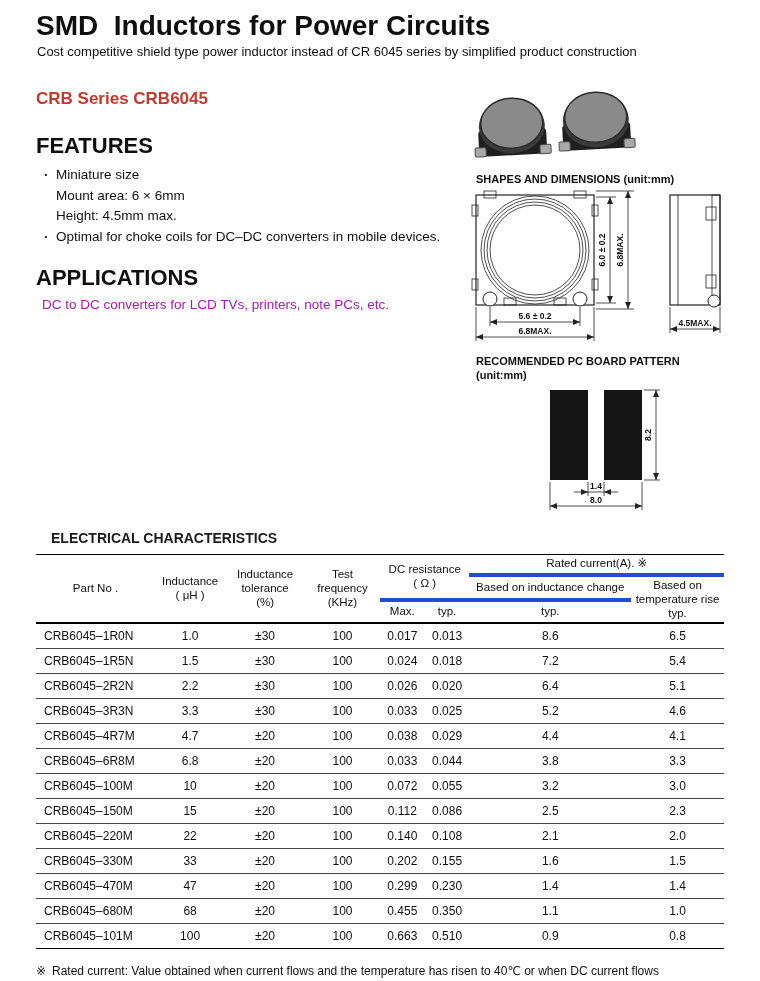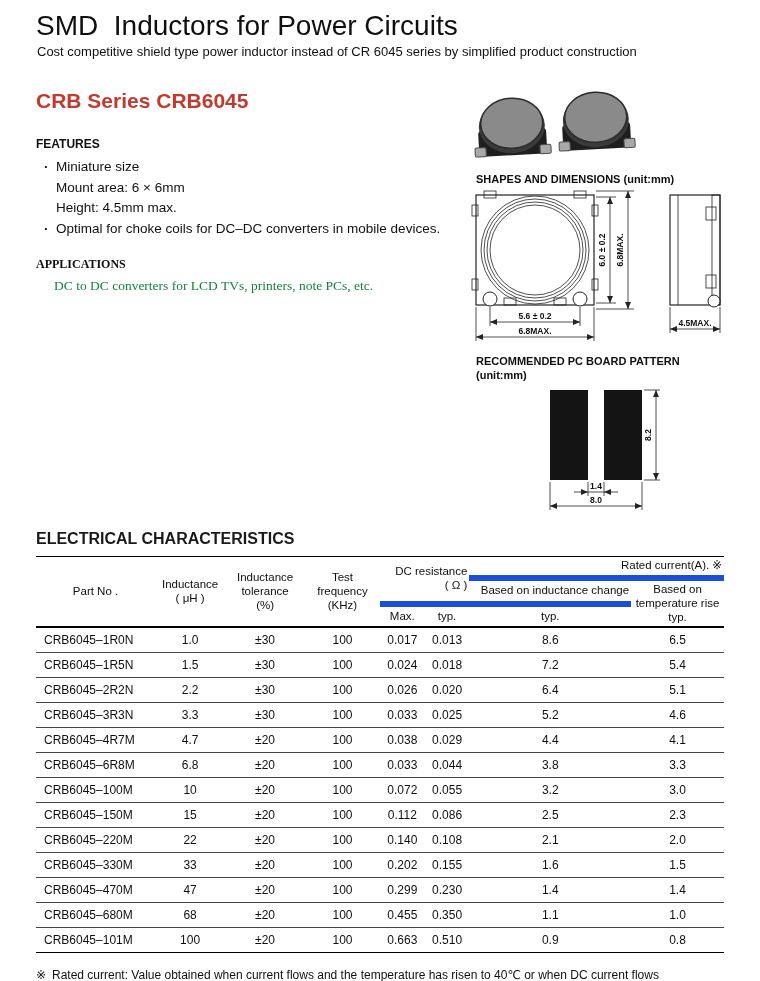--- a/index.html
+++ b/index.html
@@ -1,47 +1,47 @@
 <!DOCTYPE html>
 <html><head>
 <meta charset="utf-8">
 <style>
   html,body{margin:0;padding:0;background:#ffffff;}
   body{width:760px;height:981px;font-family:"Liberation Sans","DejaVu Sans",sans-serif;color:#1a1a1a;}
   .page{position:relative;width:760px;height:981px;box-sizing:border-box;padding:8px 36px 0 36px;overflow:hidden;}
 
-  .title{font-size:28px;font-weight:normal;margin:2px 0 2px 0;letter-spacing:0px;white-space:pre-wrap;color:#0f0f0f;}
+  .title{font-size:28px;font-weight:bold;margin:2px 0 2px 0;letter-spacing:0px;white-space:pre-wrap;color:#0f0f0f;}
   .subtitle{font-size:13px;margin:2px 0 0 1px;color:#111;}
 
   .columns{display:flex;margin-top:30px;}
   .col-left{flex:0 0 412px;}
   .col-right{flex:1;padding-left:6px;}
 
-  .series-heading{font-size:21px;font-weight:bold;margin:0 0 24px 0;}
-  .section-heading{font-size:12px;font-weight:bold;margin:0 0 6px 0;color:#0f0f0f;}
+  .series-heading{font-size:17px;font-weight:bold;margin:0 0 24px 0;}
+  .section-heading{font-size:22px;font-weight:bold;margin:0 0 6px 0;color:#0f0f0f;}
   .features-list{list-style:none;margin:4px;padding:0 0 0 4px;}
   .features-list li{position:relative;font-size:13.5px;line-height:1.52;padding-left:12px;white-space:pre-line;color:#111;}
   .features-list li::before{content:"\00B7";position:absolute;left:0;top:0;font-weight:bold;}
-  .applications-block{margin-top:18px;font-family:Liberation Serif, serif;}
-  .applications-text{font-size:13.5px;margin:2px 0 0 18px;color:#15803d;}
+  .applications-block{margin-top:18px;}
+  .applications-text{font-size:13.5px;margin:2px 0 0 6px;color:#a21caf;}
 
   .photo-wrap{margin:2px 0 4px 14px;}
   .small-heading{font-size:11px;font-weight:bold;margin:4px 0 2px 22px;line-height:1.25;color:#0f0f0f;}
   .drawing-wrap{margin:2px 0 0 6px;}
   .pcb-wrap{margin:4px 0 0 60px;}
   svg .dim-text{font-size:8.5px;font-weight:bold;fill:#111;font-family:"Liberation Sans","DejaVu Sans",sans-serif;}
   svg .outline{fill:none;stroke:#222;stroke-width:1.2;}
   svg .thin{fill:none;stroke:#222;stroke-width:0.8;}
   svg .arrow{fill:#222;stroke:none;}
 
-  .elec-heading{font-size:16px;font-weight:bold;margin:14px 0 8px 0;}
+  .elec-heading{font-size:14px;font-weight:bold;margin:14px 0 8px 15px;}
   table.elec{width:688px;border-collapse:collapse;table-layout:fixed;border-top:1px solid #000;}
   table.elec thead{border-bottom:2px solid #000;}
   table.elec th{font-weight:normal;font-size:11.5px;text-align:center;vertical-align:middle;white-space:pre-line;line-height:1.2;padding:2px 2px;color:#0f0f0f;}
-  table.elec th.b-bottom{border-bottom:6px solid #1d4ed8;text-align:right;}
+  table.elec th.b-bottom{border-bottom:4px solid #1d4ed8;}
   table.elec td{font-size:12px;text-align:center;padding:5px 3px;border-bottom:1px solid #444;color:#0f0f0f;}
   table.elec tbody tr:last-child td{border-bottom:1.5px solid #000;}
   table.elec td.part{text-align:left;padding-left:8px;}
 
   .notes{margin-top:13px;font-size:12px;line-height:1.5;color:#111;}
   .note{display:flex;margin-bottom:1px;}
   .note .marker{flex:0 0 16px;}
   .note .ntext{white-space:pre-line;}
 </style>
 </head>

